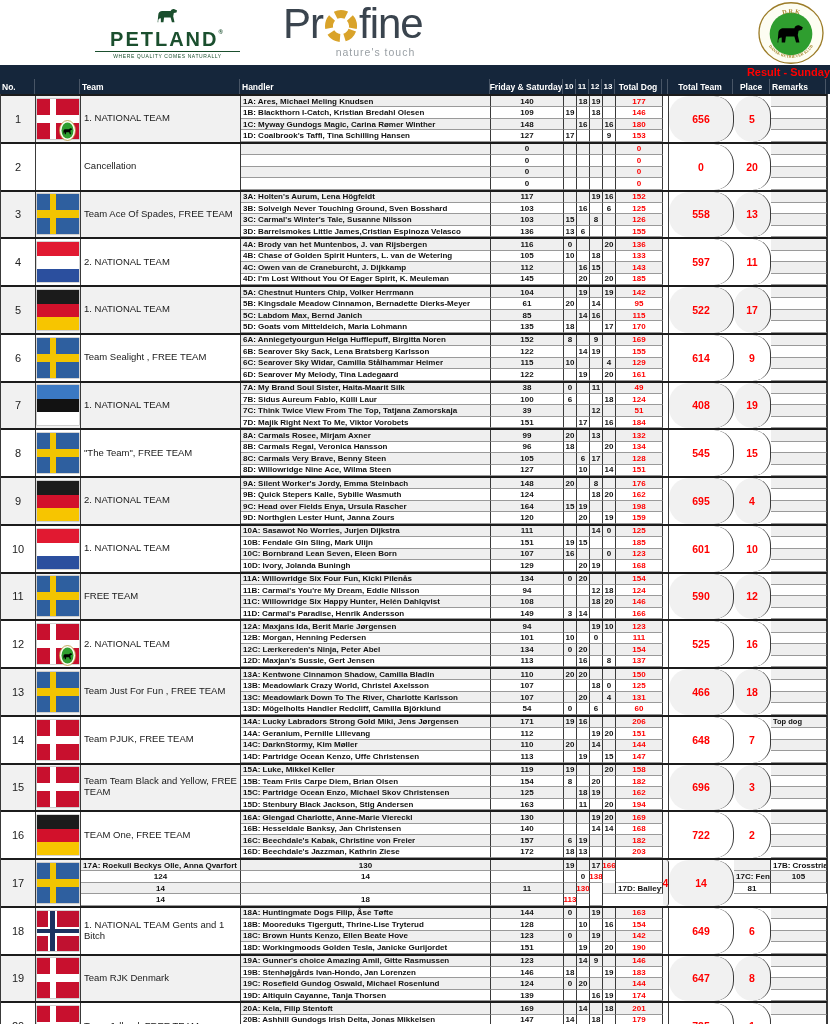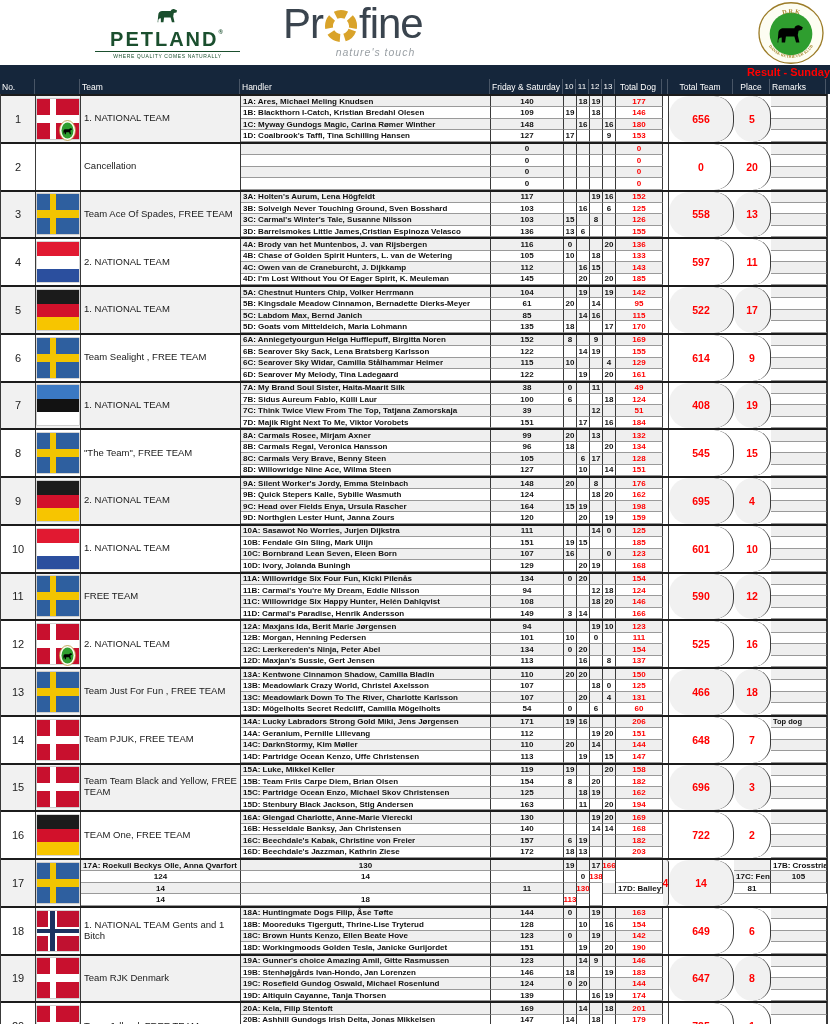--- a/index.html
+++ b/index.html
@@ -9,29 +9,29 @@
   
   #logoband{position:relative;height:65px;background:#fff;}
   #petland{position:absolute;left:95px;top:5px;width:145px;text-align:center;}
   #petland .pl-name{font-size:20px;font-weight:bold;letter-spacing:2px;color:#1b4f2e;line-height:1;}
   #petland .pl-reg{font-size:6px;vertical-align:top;color:#1b4f2e;}
   #petland .pl-tag{font-size:5px;letter-spacing:.6px;color:#1b4f2e;border-top:1px solid #1b4f2e;
                    margin-top:2px;padding-top:1px;}
   #profine{position:absolute;left:283px;top:0px;width:185px;}
   #profine .pf-row{display:flex;align-items:center;height:48px;}
   #profine .pf-txt{font-size:42px;color:#3a444e;letter-spacing:-1px;line-height:1;}
-  #profine .pf-tag{text-align:center;font-size:10.5px;color:#9aa0a5;letter-spacing:1px;margin-top:-2px;font-style:italic;}
+  #profine .pf-tag{text-align:center;font-size:10.5px;color:#9aa0a5;letter-spacing:1px;margin-top:-2px;}
   #drklogo{position:absolute;right:4px;top:1px;}
 
   
   #banner{height:14px;background:#15263b;display:flex;align-items:center;justify-content:flex-end;}
   #banner span{color:#ff0000;font-weight:bold;font-size:11px;}
   .gridcols{display:grid;grid-template-columns:35px 45px 160px 250px 73px 13px 13px 13px 13px 47px 6px 65px 37px 56px;}
   #colhead{height:15px;background:#15263b;}
-  .hc{color:#fff;font-size:8.5px;font-weight:normal;display:flex;align-items:center;
+  .hc{color:#fff;font-size:8.5px;font-weight:bold;display:flex;align-items:center;
       border-right:1px solid rgba(255,255,255,.22);padding-left:2px;overflow:hidden;box-sizing:border-box;white-space:nowrap;}
   .hcc{justify-content:center;padding-left:0;}
   .hcs{font-size:8px;}
 
   
   #tbody{border-left:1px solid #3a3a3a;border-right:1px solid #3a3a3a;border-bottom:2px solid #1b2b3d;width:826px;}
   .team-block{grid-auto-rows:11.45px;border-top:2px solid #1c1c1c;}
   .c{border-right:1px solid #3a3a3a;border-bottom:1px solid #9a9a9a;box-sizing:border-box;
      min-width:0;min-height:0;overflow:hidden;background:#fff;}
   .m{grid-row:span 4;border-bottom:none;}
@@ -705,21 +705,21 @@
         <div class="c rm"></div>
         <div class="c h g">13C: Meadowlark Down To The River, Charlotte Karlsson</div>
         <div class="c v g">107</div>
         <div class="c v g"></div>
         <div class="c v g">20</div>
         <div class="c v g"></div>
         <div class="c v g">4</div>
         <div class="c v td g">131</div>
         <div class="c sp"></div>
         <div class="c rm g"></div>
-        <div class="c h">13D: Mögelholts Secret Redcliff, Camilla Mögelholts</div>
+        <div class="c h">13D: Mögelholts Handler Redcliff, Camilla Björklund</div>
         <div class="c v">54</div>
         <div class="c v">0</div>
         <div class="c v"></div>
         <div class="c v">6</div>
         <div class="c v"></div>
         <div class="c v td">60</div>
         <div class="c sp"></div>
         <div class="c rm"></div>
       </div>
       <div class="team-block gridcols">

